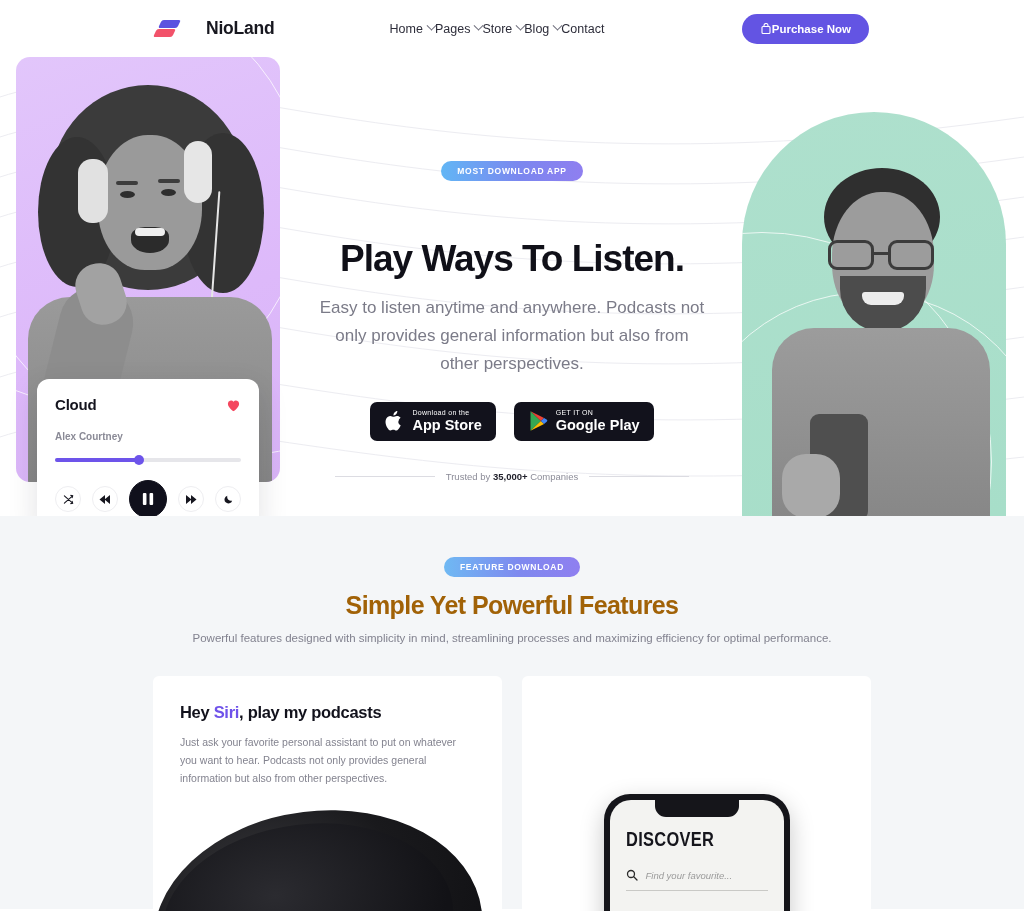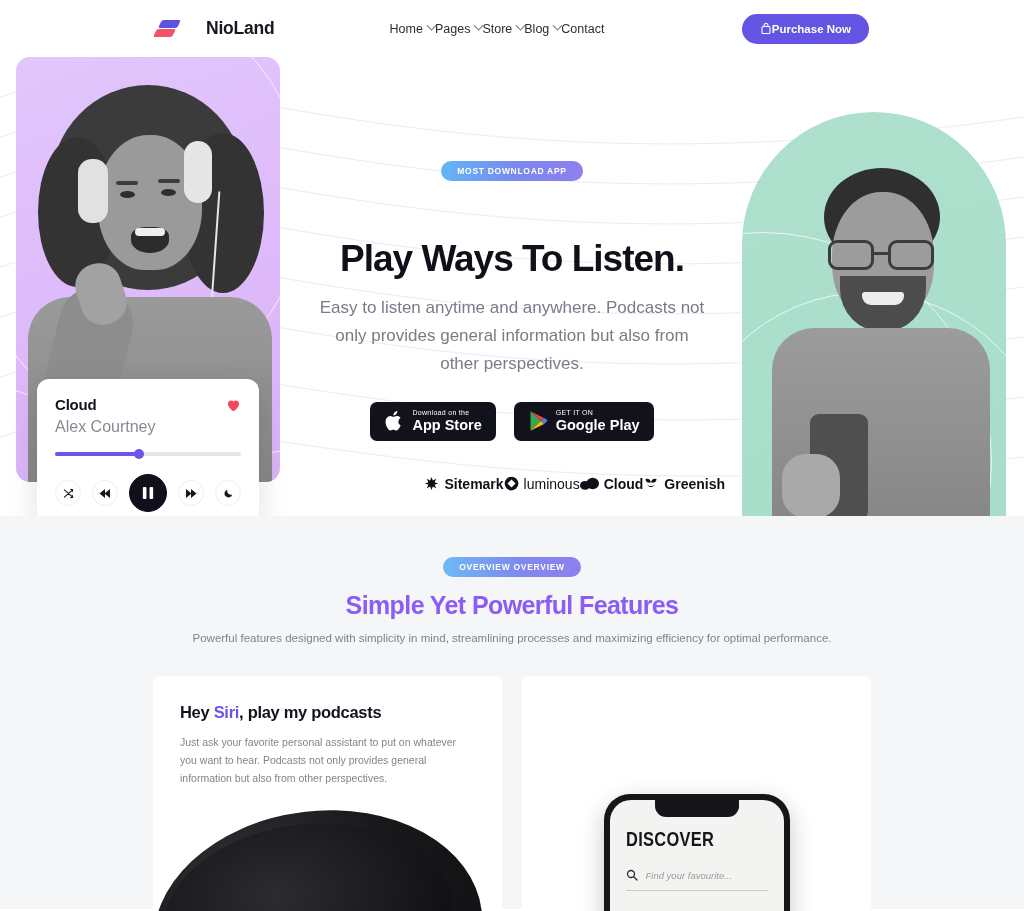--- a/index.html
+++ b/index.html
@@ -101,42 +101,42 @@
 
   
   .player {
     position:absolute; left:37px; top:322px; width:222px;
     background:#fff; border-radius:12px; padding:17px 18px 14px;
     box-shadow:0 10px 30px rgba(20,20,40,.13);
     z-index:20;
   }
   .player-top { display:flex; align-items:flex-start; justify-content:space-between; }
   .track-title { font-size:15px; font-weight:700; color:#14141e; letter-spacing:-.2px; }
-  .track-artist { font-size:16px; color:#8a8a96; margin-top:5px; }
+  .track-artist { font-size:10px; color:#8a8a96; margin-top:18px;font-weight:bold; }
   .heart { width:15px; height:14px; margin-top:2px; cursor:pointer; }
   .bar { margin-top:16px; height:4px; background:#e6e6ea; border-radius:3px; position:relative; }
   .bar-fill { position:absolute; left:0; top:0; height:4px; border-radius:3px; background:#6d54ea; }
   .bar-knob { position:absolute; top:-3px; width:10px; height:10px; border-radius:50%; background:#6d54ea; }
   .ctrls { margin-top:18px; display:flex; align-items:center; justify-content:space-between; }
   .cbtn {
     width:26px; height:26px; border-radius:50%; border:1px solid #eeeef1;
     display:flex; align-items:center; justify-content:center; background:#fff; cursor:pointer;
   }
   .cbtn.main { width:38px; height:38px; background:#10101c; border-color:#10101c; }
 
   
   .features { background:#f4f6f8; padding-top:40px; height:393px; position:relative; }
   .fcenter { text-align:center; }
   .badge2 {
     display:inline-block;
     background:linear-gradient(90deg,#6fb9f3 0%, #7e89ef 55%, #8f7ff0 100%);
     color:#fff; font-size:8.5px; font-weight:700; letter-spacing:.7px;
     padding:5px 16px; border-radius:20px;
   }
-  .h2 { margin-top:14px; font-size:25px; font-weight:700; letter-spacing:-.6px; color:#8b5cf6; }
+  .h2 { margin-top:14px; font-size:25px; font-weight:700; letter-spacing:-.6px; color:#a16207; }
   .f-sub { margin-top:9px; font-size:11.5px; line-height:1.6; color:#82828f; }
 
   .cards { margin-top:29px; display:flex; gap:20px; padding:0 153px; }
   .card {
     flex:1; background:#fff; border-radius:6px; padding:27px 27px 0;
     position:relative; overflow:hidden; height:300px;
   }
   .card-title { font-size:16.5px; font-weight:700; letter-spacing:-.3px; color:#12121c; }
   .card-title .hl-purple { color:#6f52ea; }
   .card-title .hl-red { color:#f2596e; }
@@ -302,20 +302,25 @@
             <path d="M3 24.8l12.4-11.8 3.9 3.7z" fill="#fbbc04"></path>
             <path d="M19.3 9.3l-3.9 3.7 3.9 3.7 3.4-3.2c.9-.8.3-1.6 0-1.9z" fill="#4285f4"></path>
           </svg>
           <span class="store-txt">
             <span class="store-small">GET IT ON</span>
             <span class="store-big">Google Play</span>
           </span>
         </div>
       </div>
 
+      <div class="trusted-row">
+        <div class="trust-line"></div>
+        <div class="trust-text"><span>Trusted by </span><b>35,000+</b><span> Companies</span></div>
+        <div class="trust-line"></div>
+      </div>
 
       <div class="logos">
         <div class="logo lb">
           <svg width="15" height="15" viewBox="0 0 24 24" fill="#101018">
             <path d="M12 1.5l2.2 5.6 5.4-2.6-2.6 5.4 5.5 2.1-5.5 2.1 2.6 5.4-5.4-2.6L12 22.5l-2.2-5.6-5.4 2.6 2.6-5.4L1.5 12l5.5-2.1-2.6-5.4 5.4 2.6z"></path>
           </svg>
           <span>Sitemark</span>
         </div>
         <div class="logo lt">
           <svg width="15" height="15" viewBox="0 0 24 24">
@@ -382,21 +387,21 @@
           <svg width="11" height="11" viewBox="0 0 24 24" fill="#16161f">
             <path d="M20 14.5A8.5 8.5 0 0 1 9.5 4 8.5 8.5 0 1 0 20 14.5z"></path>
           </svg>
         </div>
       </div>
     </div>
   </div>
 
   <div class="features">
     <div class="fcenter">
-      <span class="badge2">OVERVIEW OVERVIEW</span>
+      <span class="badge2">FEATURE DOWNLOAD</span>
       <h2 class="h2">Simple Yet Powerful Features</h2>
       <p class="f-sub">Powerful features designed with simplicity in mind, streamlining processes and maximizing efficiency for optimal performance.</p>
     </div>
 
     <div class="cards">
       <div class="card">
         <div class="card-title"><span>Hey </span><span class="hl-purple">Siri</span><span>, play my podcasts</span></div>
         <div class="card-text">Just ask your favorite personal assistant to put on whatever you want to hear. Podcasts not only provides general information but also from other perspectives.</div>
         <div class="headphone"></div>
       </div>

